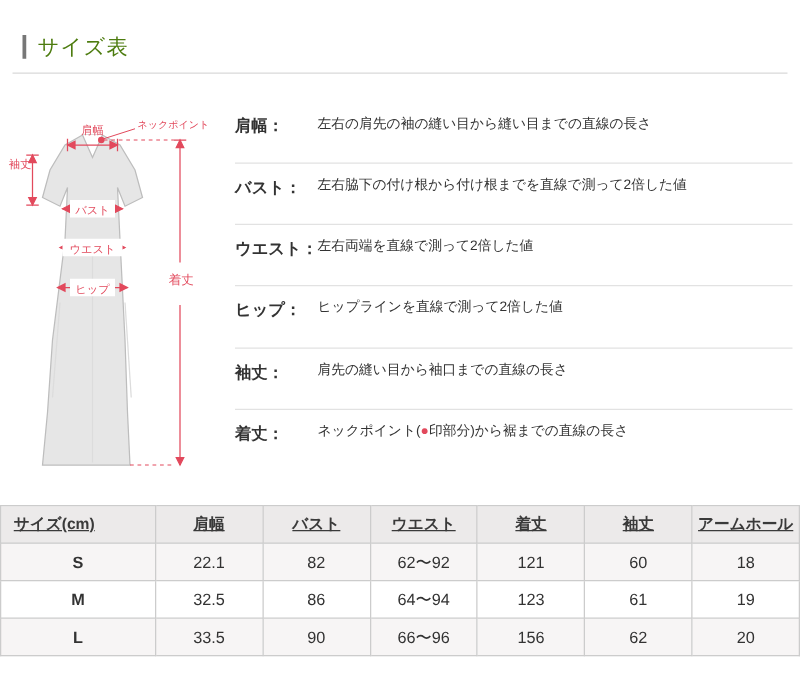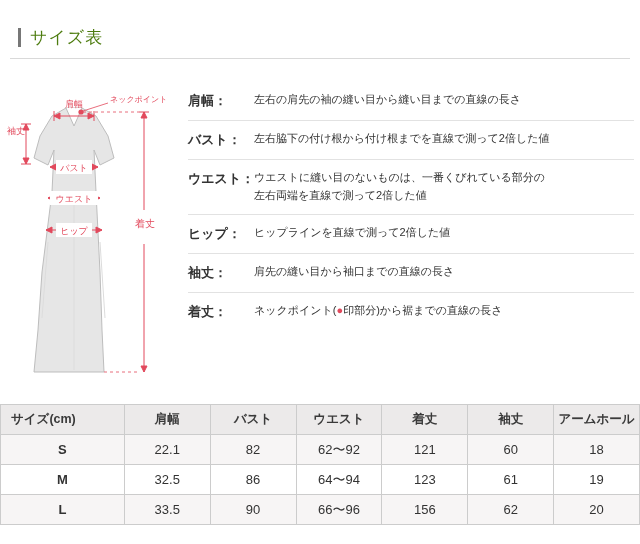--- a/index.html
+++ b/index.html
@@ -60,21 +60,21 @@
   
   .defs {
     position: absolute;
     left: 188px; top: 20px;
     width: 446px;
   }
   .def-row {
     display: flex;
     align-items: flex-start;
     border-bottom: 1px solid #e2e2e2;
-    padding: 9px 0 9px 0;
+    padding: 9px 0 19px 0;
   }
   .def-row:last-child { border-bottom: none; }
   .def-term {
     width: 66px;
     flex: 0 0 66px;
     font-size: 13px;
     font-weight: bold;
     color: #333333;
     line-height: 1.55;
     white-space: nowrap;
@@ -101,20 +101,21 @@
     border: 1px solid #cccccc;
     text-align: center;
     height: 30px;
     padding: 0 4px;
   }
   table.size thead th {
     background: #eceaea;
     font-weight: bold;
     color: #3a3a3a;
     font-size: 12.5px;
+    text-decoration: underline;
   }
   table.size thead th.first {
     text-align: left;
     padding-left: 10px;
   }
   table.size tbody tr.odd { background: #f7f5f5; }
   table.size tbody tr.even { background: #ffffff; }
   table.size tbody td.rowhdr {
     font-weight: bold;
     background: transparent;
@@ -225,21 +226,20 @@
       <div class="def-row">
         <div class="def-term">バスト：</div>
         <div class="def-desc">
           <div>左右脇下の付け根から付け根までを直線で測って2倍した値</div>
         </div>
       </div>
 
       <div class="def-row">
         <div class="def-term">ウエスト：</div>
         <div class="def-desc">
-          <div>ウエストに縫い目のないものは、一番くびれている部分の</div>
           <div>左右両端を直線で測って2倍した値</div>
         </div>
       </div>
 
       <div class="def-row">
         <div class="def-term">ヒップ：</div>
         <div class="def-desc">
           <div>ヒップラインを直線で測って2倍した値</div>
         </div>
       </div>

